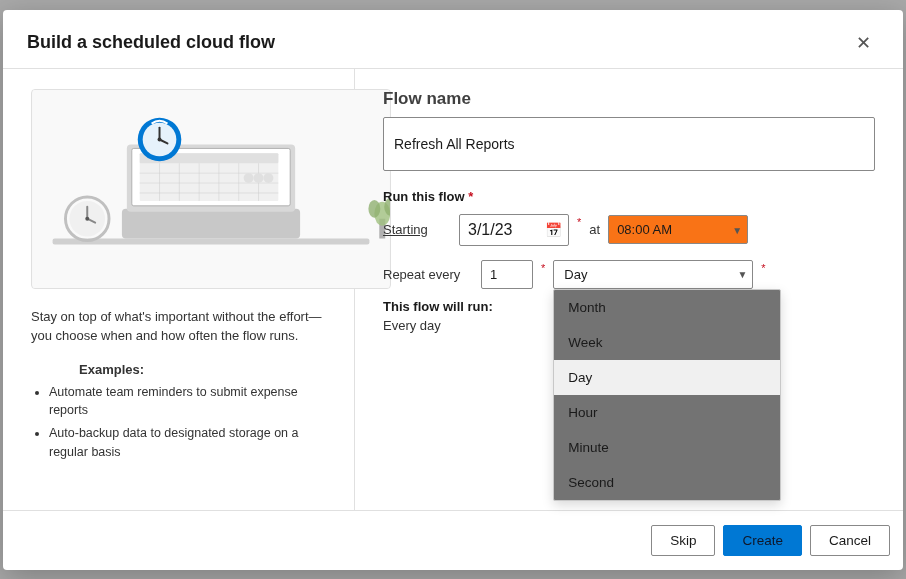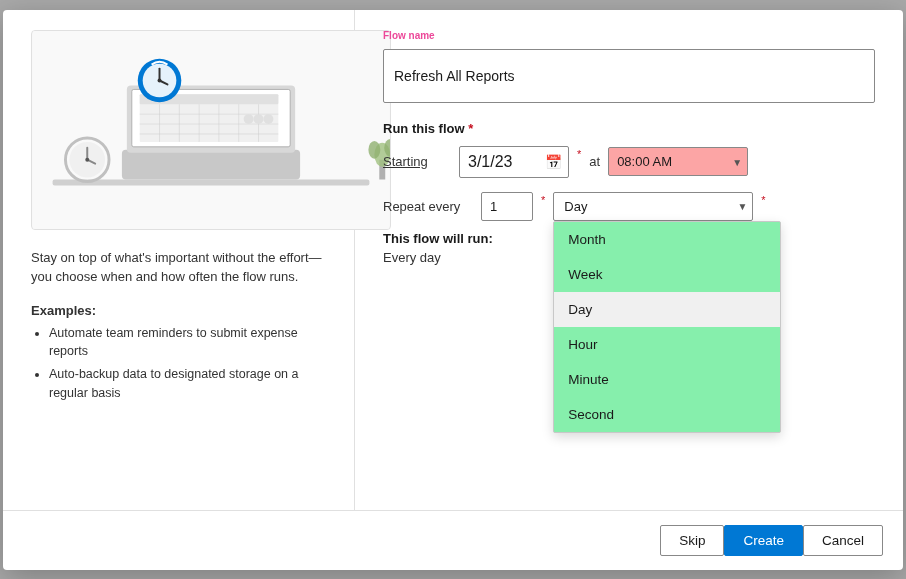--- a/index.html
+++ b/index.html
@@ -82,20 +82,21 @@
       color: #333;
       margin-bottom: 16px;
       line-height: 1.5;
     }
 
     .examples-title {
       font-size: 13px;
       font-weight: 600;
       color: #333;
       margin-bottom: 6px;
+      margin-left: 48px;
     }
 
     .examples-list {
       list-style: disc;
       padding-left: 18px;
     }
     .examples-list li {
       font-size: 12.5px;
       color: #333;
       margin-bottom: 4px;
@@ -107,23 +108,23 @@
       flex: 1;
       padding: 20px 28px;
       position: relative;
     }
 
     .field-group {
       margin-bottom: 18px;
     }
 
     .field-label {
-      font-size: 10px;
+      font-size: 17px;
       font-weight: 600;
-      color: #ec4899;
+      color: #404040;
       margin-bottom: 8px;
       display: flex;
       align-items: center;
       gap: 4px;
     }
 
     .required-star {
       color: #c50f1f;
       font-size: 13px;
     }
@@ -197,21 +198,21 @@
       color: #333;
     }
 
     .time-select {
       padding: 6px 28px 6px 8px;
       border: 1px solid #888;
       border-radius: 2px;
       font-size: 13px;
       color: #1a1a1a;
       appearance: none;
-      background: #fca5a5;
+      background: #f97316;
       width: 140px;
       cursor: pointer;
     }
 
     .select-wrap {
       position: relative;
       display: inline-flex;
       align-items: center;
     }
 
@@ -265,21 +266,21 @@
       width: 200px;
       cursor: pointer;
     }
 
     
     .dropdown-overlay {
       position: absolute;
       top: 100%;
       left: 0;
       width: 228px;
-      background: #86efac;
+      background: #737373;
       border: 1px solid #c8c8c8;
       box-shadow: 0 4px 12px rgba(0,0,0,0.15);
       z-index: 100;
       border-radius: 2px;
     }
 
     .dropdown-item {
       padding: 10px 14px;
       font-size: 13.5px;
       color: #1a1a1a;
@@ -304,52 +305,57 @@
     .flow-run-value {
       font-size: 13px;
       color: #333;
     }
 
     
     .dialog-footer {
       display: flex;
       justify-content: flex-end;
       align-items: flex-start;
-      padding: 14px 20px;
+      padding: 14px 13px;
       border-top: 1px solid #e0e0e0;
+      gap: 8px;
     }
 
     .btn-skip, .btn-cancel {
       padding: 7px 18px;
       border: 1px solid #888;
       border-radius: 2px;
       background: #fff;
       font-size: 13.5px;
       color: #1a1a1a;
       cursor: pointer;
     }
 
     .btn-create {
       padding: 7px 18px;
       border: 1px solid #0078d4;
       border-radius: 2px;
       background: #0078d4;
       font-size: 13.5px;
-      color: #ffffff;
+      color: #0f172a;
       cursor: pointer;
       font-weight: 500;
     }
   </style>
 </head>
 <body>
 
 <div class="overlay-bg"></div>
 
 <div class="dialog">
 
+  <div class="dialog-header">
+    <span class="dialog-title">Build a scheduled cloud flow</span>
+    <button class="close-btn">✕</button>
+  </div>
 
   <div class="dialog-body">
 
     <div class="left-panel">
 
       <div class="illustration">
         <svg viewBox="0 0 360 200" xmlns="http://www.w3.org/2000/svg">
 
           <rect width="360" height="200" fill="#f9f9f9"></rect>
 

